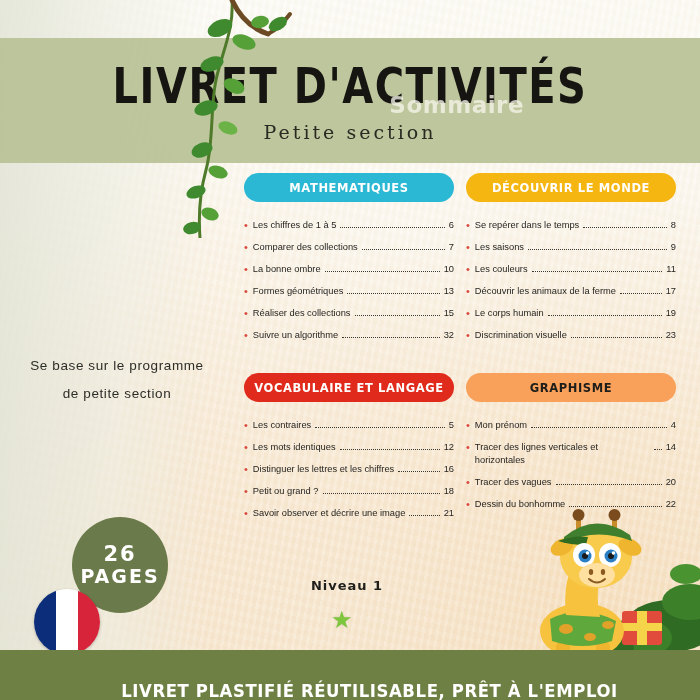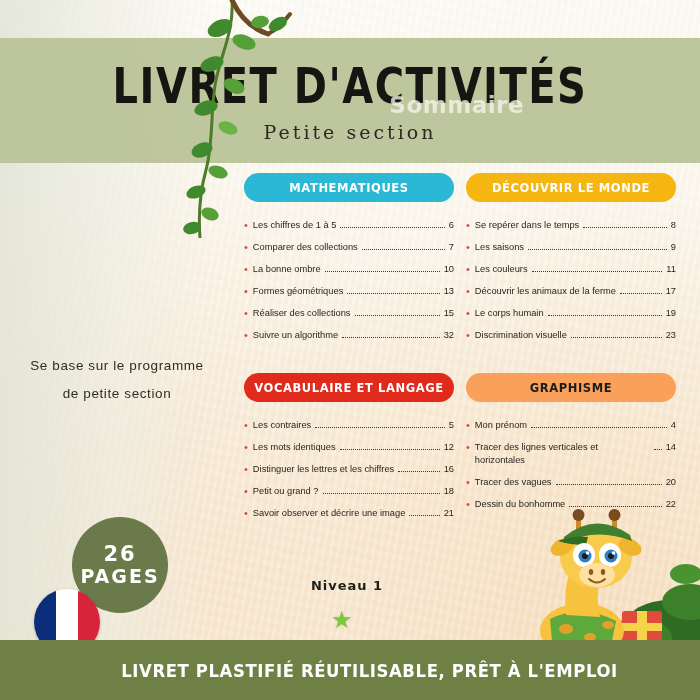--- a/index.html
+++ b/index.html
@@ -217,24 +217,24 @@
     top: 606px;
     font-size: 24px;
     color: #7fc63f;
     text-shadow: 0 0 2px rgba(0,0,0,.15);
   }
 
   
   .footer {
     position: absolute;
     left: 0; right: 0; bottom: 0;
-    height: 60px;
+    height: 50px;
     background: #6f8044;
     display: flex;
-    align-items: center;
+    align-items: flex-end;
     justify-content: center;
     padding-left: 39px;
   }
   .footer-text {
     font-family: "DejaVu Sans", sans-serif;
     font-weight: bold;
     font-size: 16.5px;
     letter-spacing: .6px;
     color: #ffffff;
     transform: scaleY(1.12);

